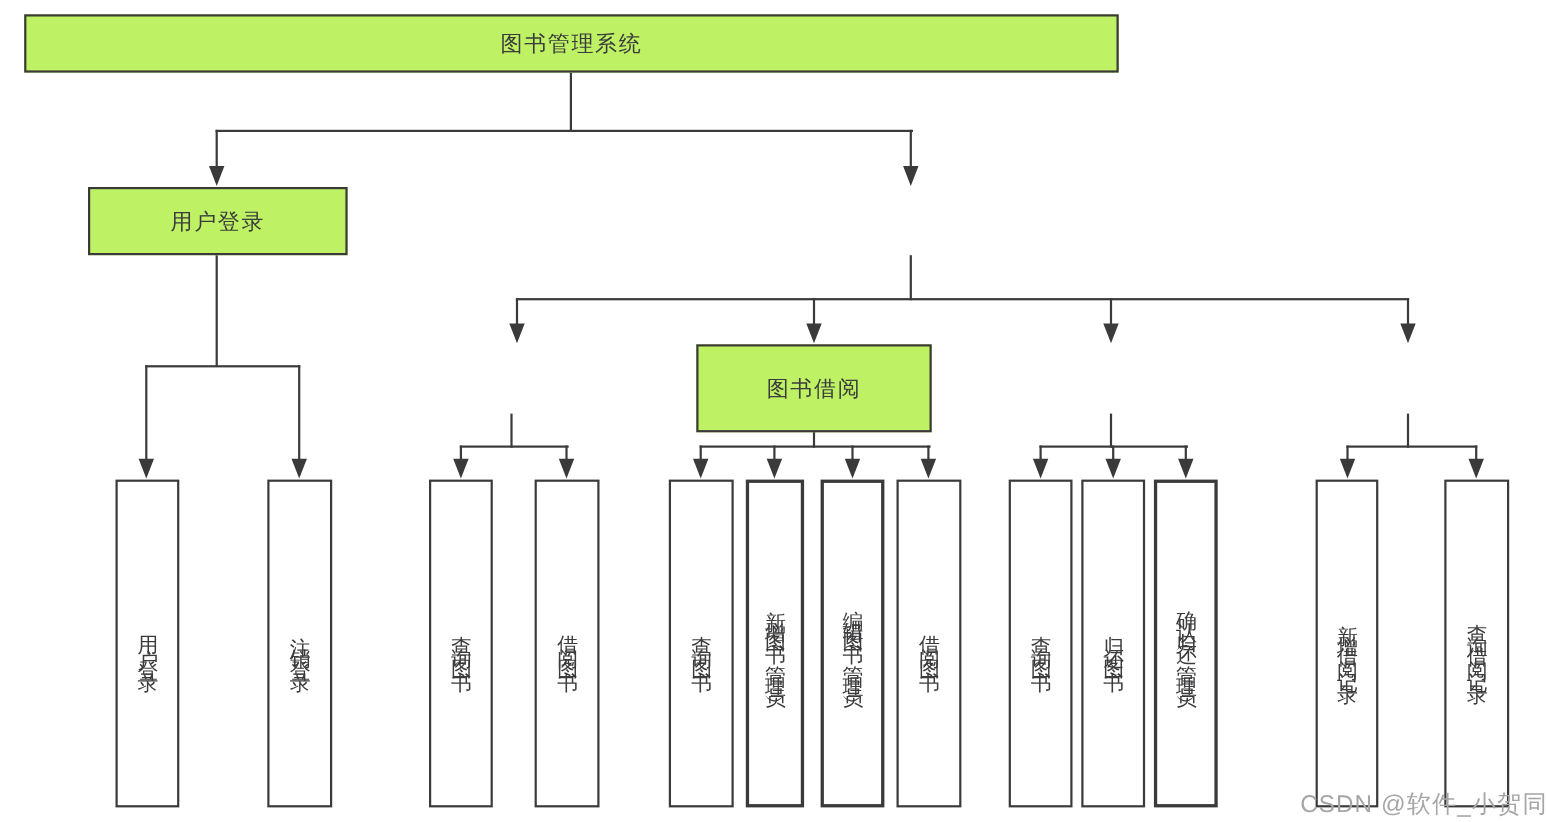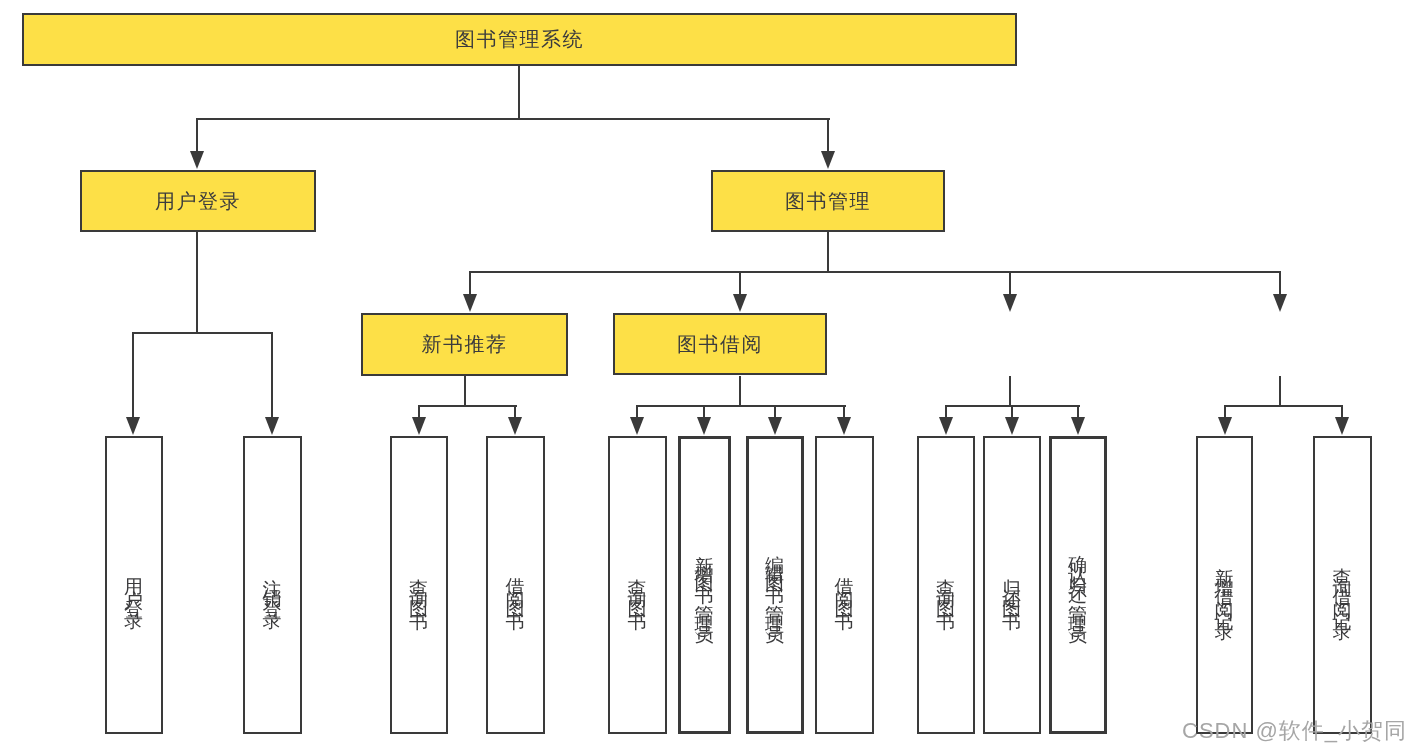--- a/index.html
+++ b/index.html
@@ -14,21 +14,21 @@
   .stage{
     position:relative;
     width:1405px;height:747px;
     background:var(--background);
     overflow:hidden;
   }
   
   .box{
     position:absolute;
     border:2px solid var(--line);
-    background:#fde047;
+    background:#bef264;
     display:flex;align-items:center;justify-content:center;
     color:var(--text);
     font-size:20px;
     letter-spacing:1.5px;
     z-index:2;
     text-align:center;
   }
   .vbox{
     position:absolute;
     border:2px solid var(--line);
@@ -144,29 +144,23 @@
   </div>
 
   <div class="box" style="left:22px;top:13px;width:995px;height:53px">
     <span>图书管理系统</span>
   </div>
 
   <div class="box" style="left:80px;top:170px;width:236px;height:62px">
     <span>用户登录</span>
   </div>
 
-  <div class="box" style="left:711px;top:170px;width:234px;height:62px">
-    <span>图书管理</span>
-  </div>
-
-  <div class="box" style="left:361px;top:313px;width:207px;height:63px">
-    <span>新书推荐</span>
-  </div>
-
-  <div class="box" style="left:613px;top:313px;width:214px;height:62px">
+
+
+  <div class="box" style="left:633px;top:313px;width:214px;height:80px">
     <span>图书借阅</span>
   </div>
 
 
 
   <div class="vbox" style="left:105px;top:436px;width:58px;height:298px">
     <span class="vtext">用户登录</span>
   </div>
 
   <div class="vbox" style="left:243px;top:436px;width:59px;height:298px">

